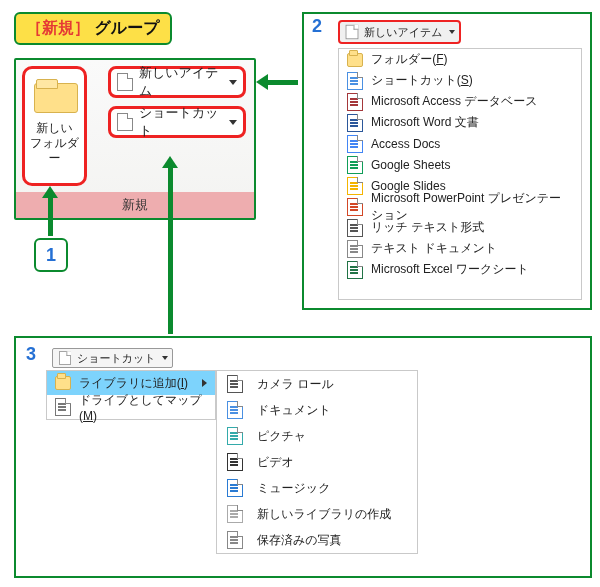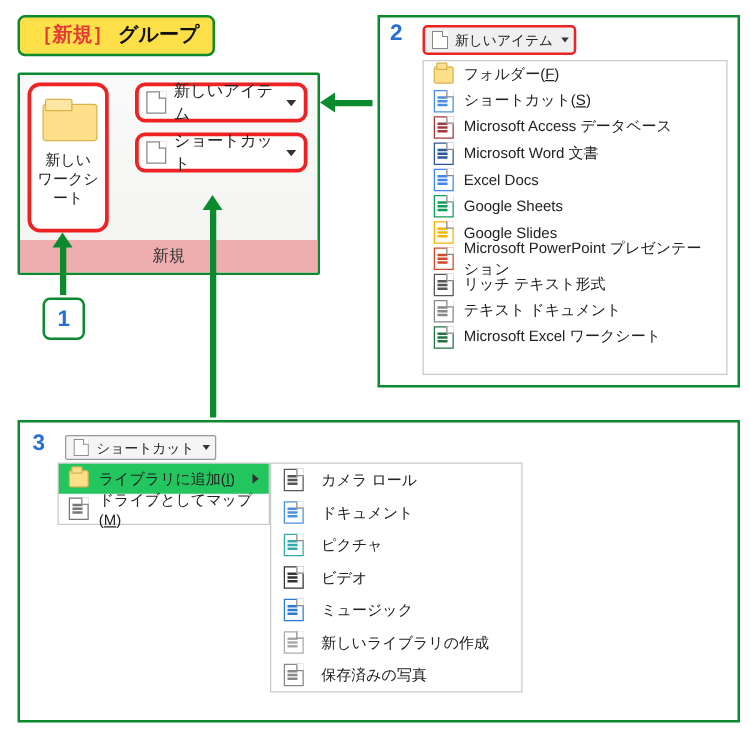--- a/index.html
+++ b/index.html
@@ -34,21 +34,21 @@
   .menu{position:absolute;left:34px;top:34px;right:8px;bottom:8px;border:1px solid #c9c9c9;background:#fff;overflow:hidden;}
   .menu-item{display:flex;align-items:center;height:21px;padding:0 8px;gap:8px;font-size:12px;color:#222;}
   .menu-item .u{text-decoration:underline;}
   
   .panel3{position:absolute;left:14px;top:336px;width:574px;height:238px;border:2px solid #0b8a2e;background:#fff;}
   .panel3 .step-label{position:absolute;left:10px;top:6px;color:#2570d4;font-size:18px;font-weight:600;}
   .dd-header3{position:absolute;left:36px;top:10px;height:18px;border:1px solid #999;border-radius:2px;background:#f5f5f5;display:flex;align-items:center;padding:0 4px;gap:4px;font-size:11px;}
   .dd-header3 .caret{border-left:3px solid transparent;border-right:3px solid transparent;border-top:4px solid #333;margin-left:2px;}
   .menu3{position:absolute;left:30px;top:32px;width:168px;border:1px solid #c9c9c9;background:#fff;}
   .menu3 .menu-item{height:24px;}
-  .menu3 .menu-item.hl{background:#22c55e;}
+  .menu3 .menu-item.hl{background:#7dd3fc;}
   .sub-arrow{margin-left:auto;border-top:4px solid transparent;border-bottom:4px solid transparent;border-left:5px solid #333;}
   .menu3b{position:absolute;left:200px;top:32px;width:200px;border:1px solid #c9c9c9;background:#fff;text-align:right;}
   .menu3b .menu-item{height:26px;gap:14px;padding-left:10px;}
   
   .doc-ico{width:14px;height:16px;border:1px solid #888;background:#fff;position:relative;display:inline-block;}
   .doc-ico:after{content:"";position:absolute;right:-1px;top:-1px;width:5px;height:5px;background:#fff;border-left:1px solid #888;border-bottom:1px solid #888;}
   .folder-sm{width:16px;height:12px;background:#ffe08a;border:1px solid #d8b24e;border-radius:2px;position:relative;display:inline-block;}
   .folder-sm:before{content:"";position:absolute;left:1px;top:-4px;width:7px;height:4px;background:#ffe08a;border:1px solid #d8b24e;border-radius:1px 1px 0 0;}
 </style>
 </head>
@@ -60,21 +60,21 @@
     <span class="brkt">［</span><span class="nm">新規</span><span class="brkt">］</span>
     <span class="suf">グループ</span>
   </div>
 
   <div class="ribbon">
     <div class="ribbon-inner">
       <div class="big-btn">
         <span class="folder-ico"></span>
         <div class="lbl">
           <span>新しい</span><br>
-          <span>ワークシート</span>
+          <span>フォルダー</span>
         </div>
       </div>
       <div class="small-btn" style="top:6px;">
         <span class="ico16">
             <span class="doc-ico"></span>
           </span>
         <span>新しいアイテム</span>
         <span class="caret"></span>
       </div>
       <div class="small-btn" style="top:46px;">
@@ -137,21 +137,21 @@
             </span>
           </span>
           <span>Microsoft Word 文書</span>
         </div>
         <div class="menu-item">
           <span class="ico16">
             <span class="doc-ico" style="border-color:#4285f4;">
               <span style="position:absolute;left:2px;top:4px;width:8px;height:2px;background:#4285f4;box-shadow:0 3px 0 #4285f4,0 6px 0 #4285f4;"></span>
             </span>
           </span>
-          <span>Excel Docs</span>
+          <span>Access Docs</span>
         </div>
         <div class="menu-item">
           <span class="ico16">
             <span class="doc-ico" style="border-color:#0f9d58;">
               <span style="position:absolute;left:2px;top:4px;width:8px;height:2px;background:#0f9d58;box-shadow:0 3px 0 #0f9d58,0 6px 0 #0f9d58;"></span>
             </span>
           </span>
           <span>Google Sheets</span>
         </div>
         <div class="menu-item">

